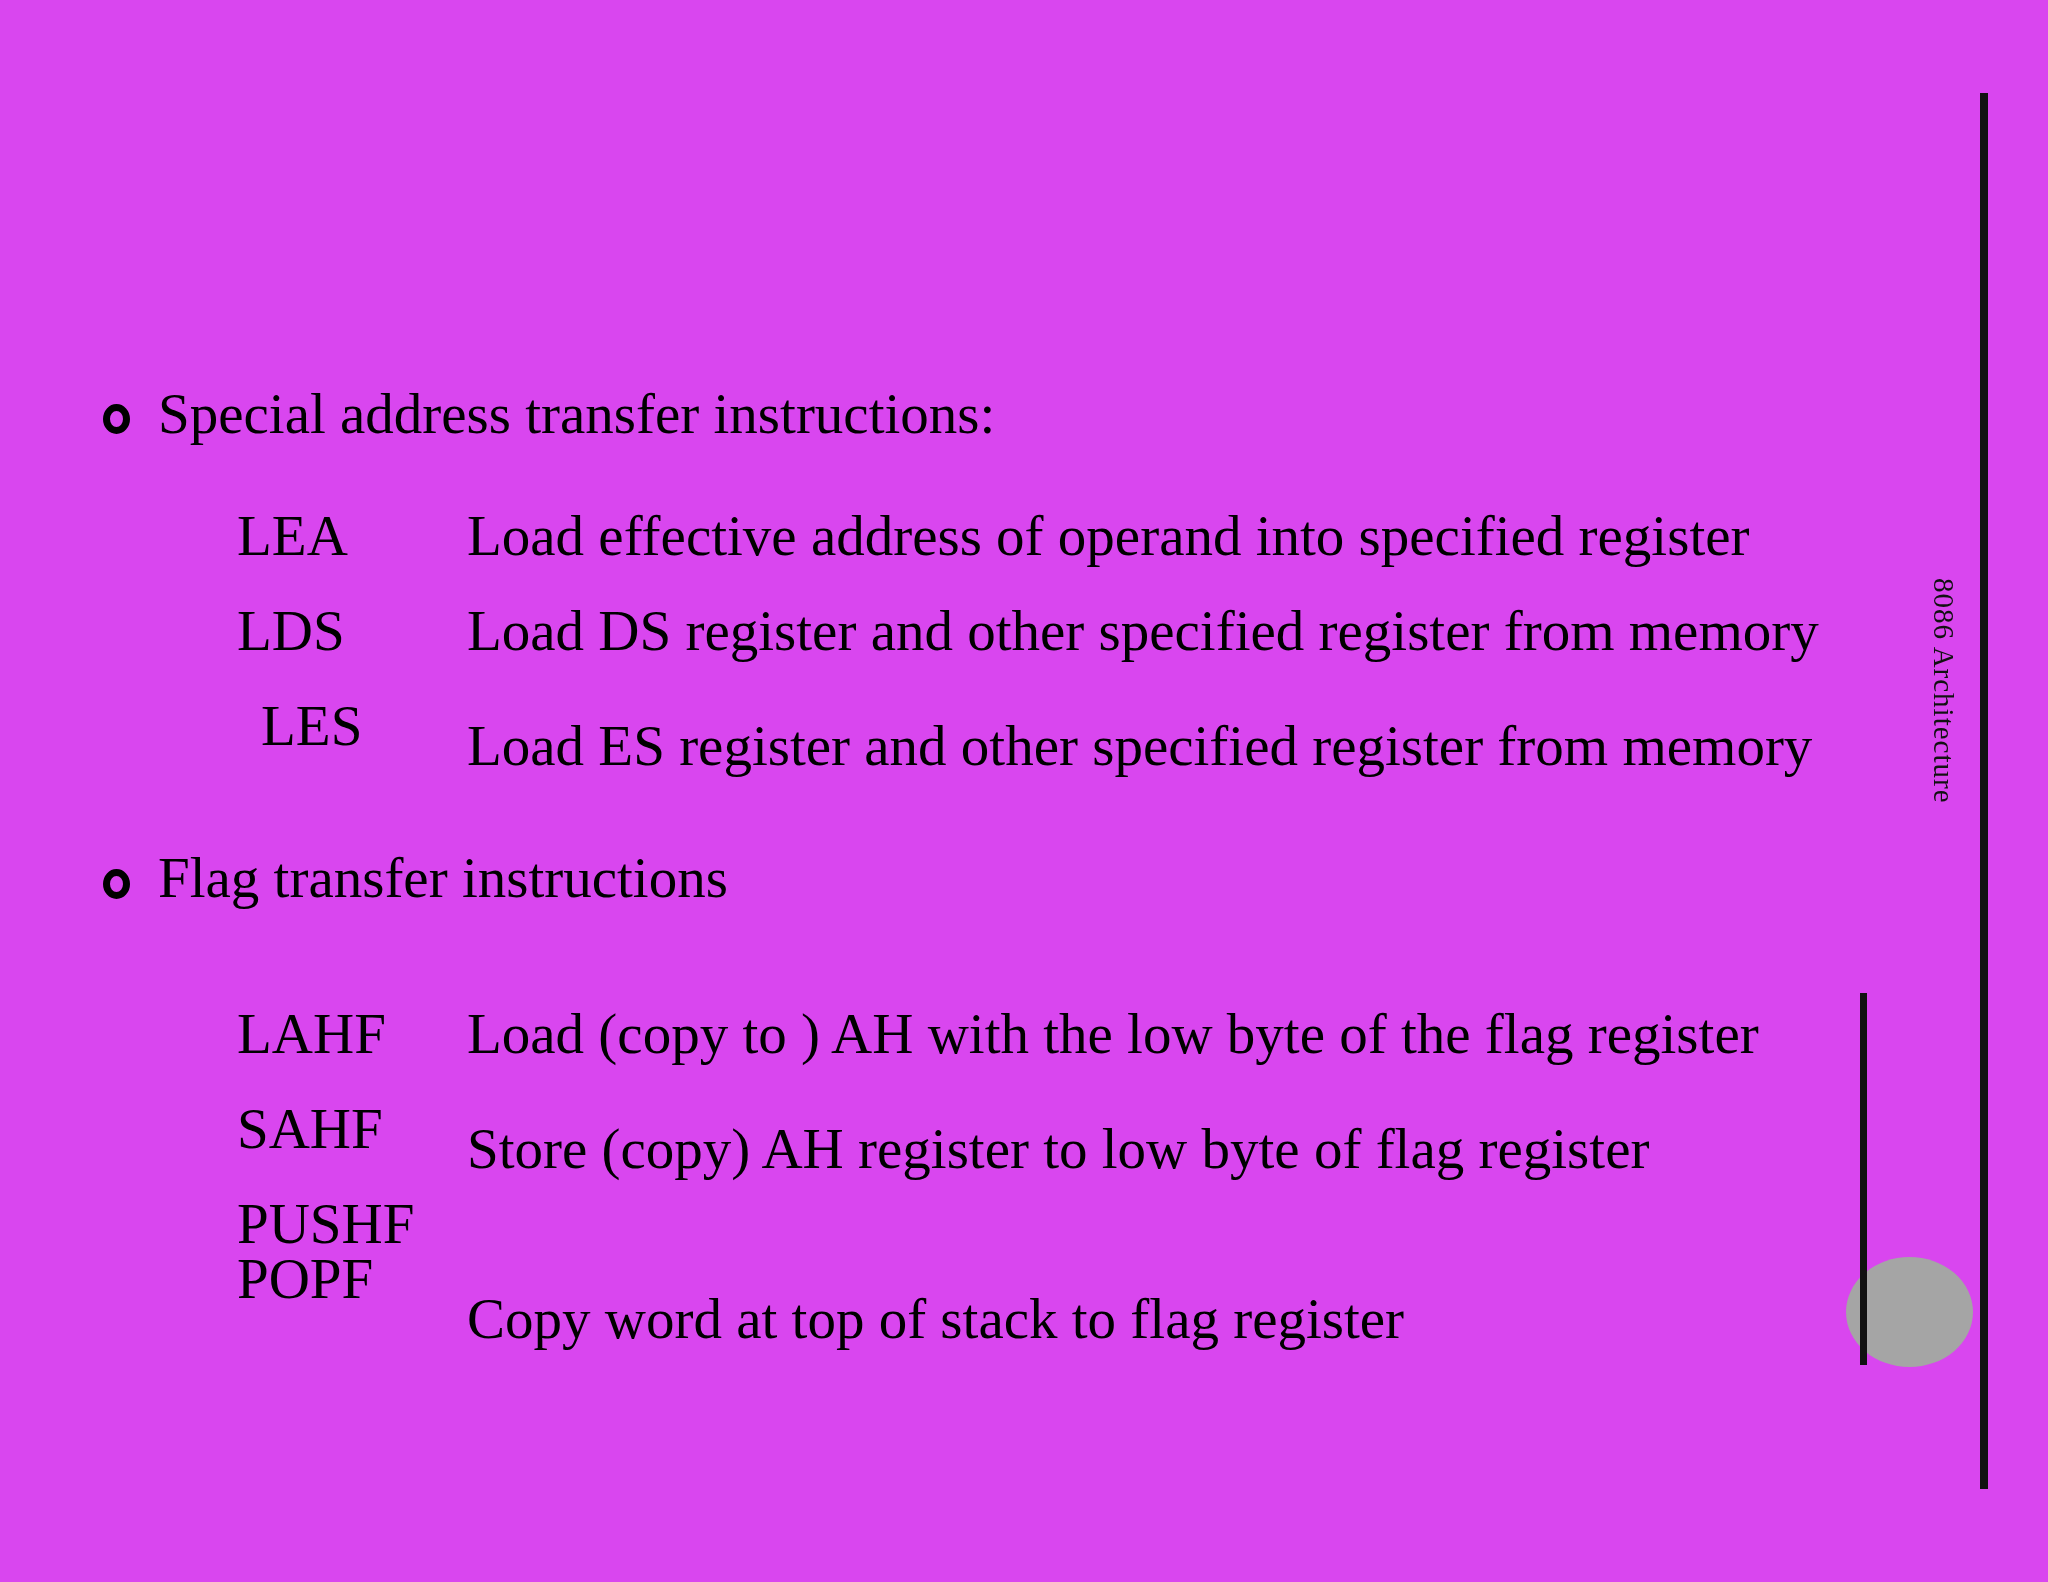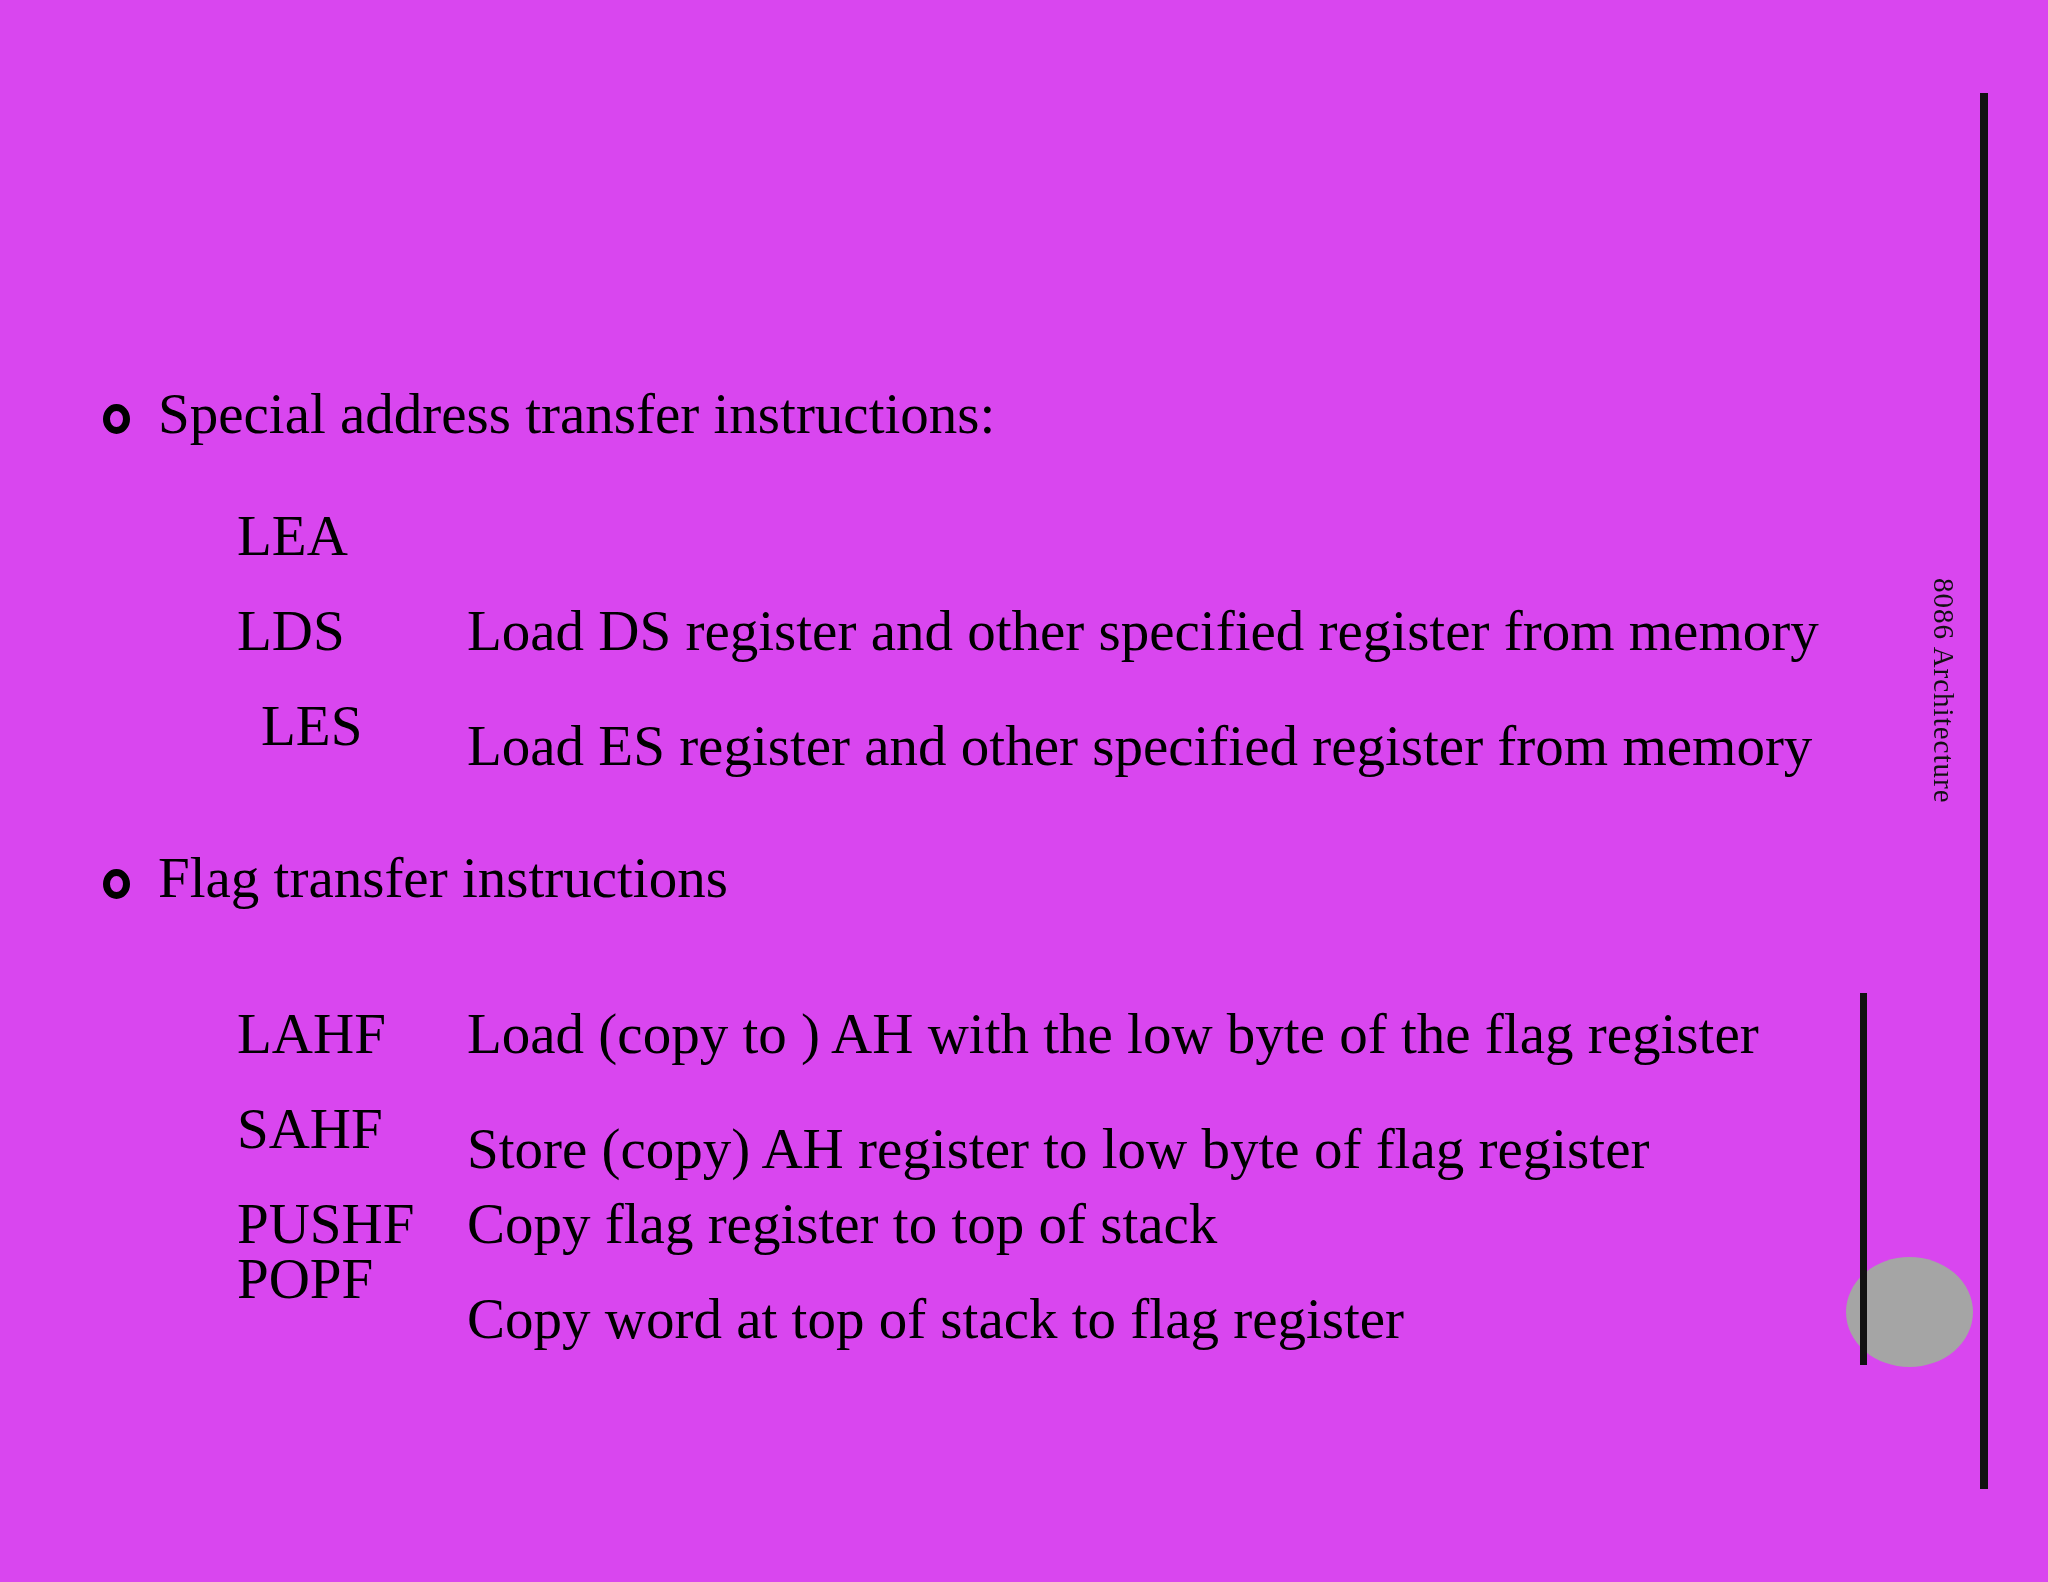--- a/index.html
+++ b/index.html
@@ -90,38 +90,38 @@
 </style>
 </head>
 <body>
 
 <div class="slide">
 
   <span class="bullet-ring" style="left:103px; top:404px;"></span>
   <div class="txt heading" style="top:385px;">Special address transfer instructions:</div>
 
   <div class="txt mnemonic" style="top:507px;">LEA</div>
+  <div class="txt description" style="top:507px;">Load effective address of operand into specified register</div>
 
   <div class="txt mnemonic" style="top:602px;text-align:right;">LDS</div>
   <div class="txt description" style="top:602px;">Load DS register and other specified register from memory</div>
 
   <div class="txt mnemonic" style="top:697px;margin-left:24px;">LES</div>
   <div class="txt description" style="top:697px;margin-top:20px;">Load ES register and other specified register from memory</div>
 
   <span class="bullet-ring" style="left:103px; top:869px;"></span>
   <div class="txt heading" style="top:849px;">Flag transfer instructions</div>
 
   <div class="txt mnemonic" style="top:1005px;">LAHF</div>
   <div class="txt description" style="top:1005px;">Load (copy to ) AH with the low byte of the flag register</div>
 
   <div class="txt mnemonic" style="top:1100px;">SAHF</div>
   <div class="txt description" style="top:1100px;margin-top:20px;">Store (copy) AH register to low byte of flag register</div>
 
   <div class="txt mnemonic" style="top:1195px;">PUSHF</div>
-  <div class="txt description" style="top:1195px;">Copy flag register to top of stack</div>
 
   <div class="txt mnemonic" style="top:1250px;">POPF</div>
   <div class="txt description" style="top:1290px;">Copy word at top of stack to flag register</div>
 
   <div class="sidebar-label">8086 Architecture</div>
 
   <div class="vline vline-long"></div>
   <div class="vline vline-short"></div>
 
   <div class="page-badge"></div>

